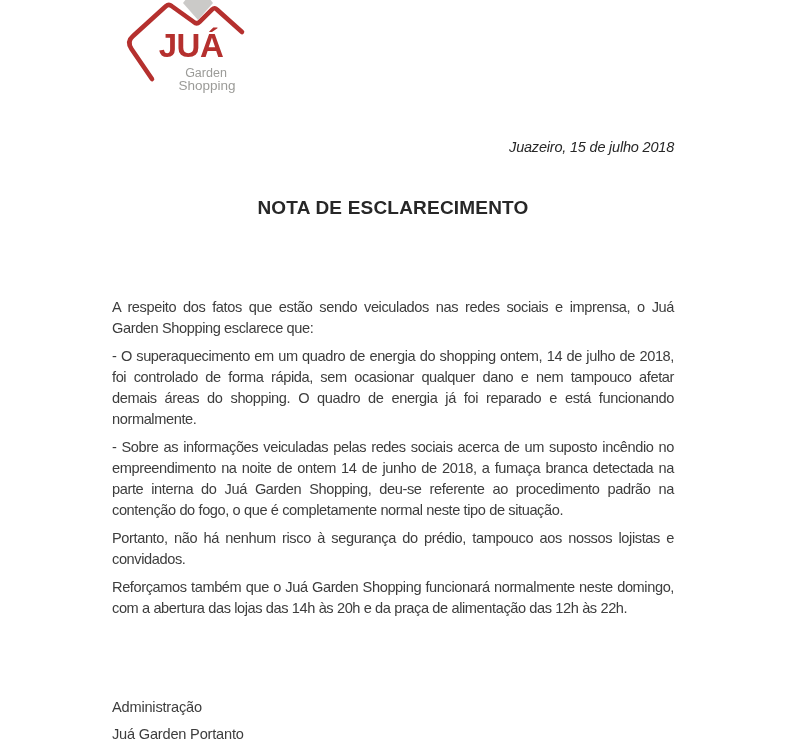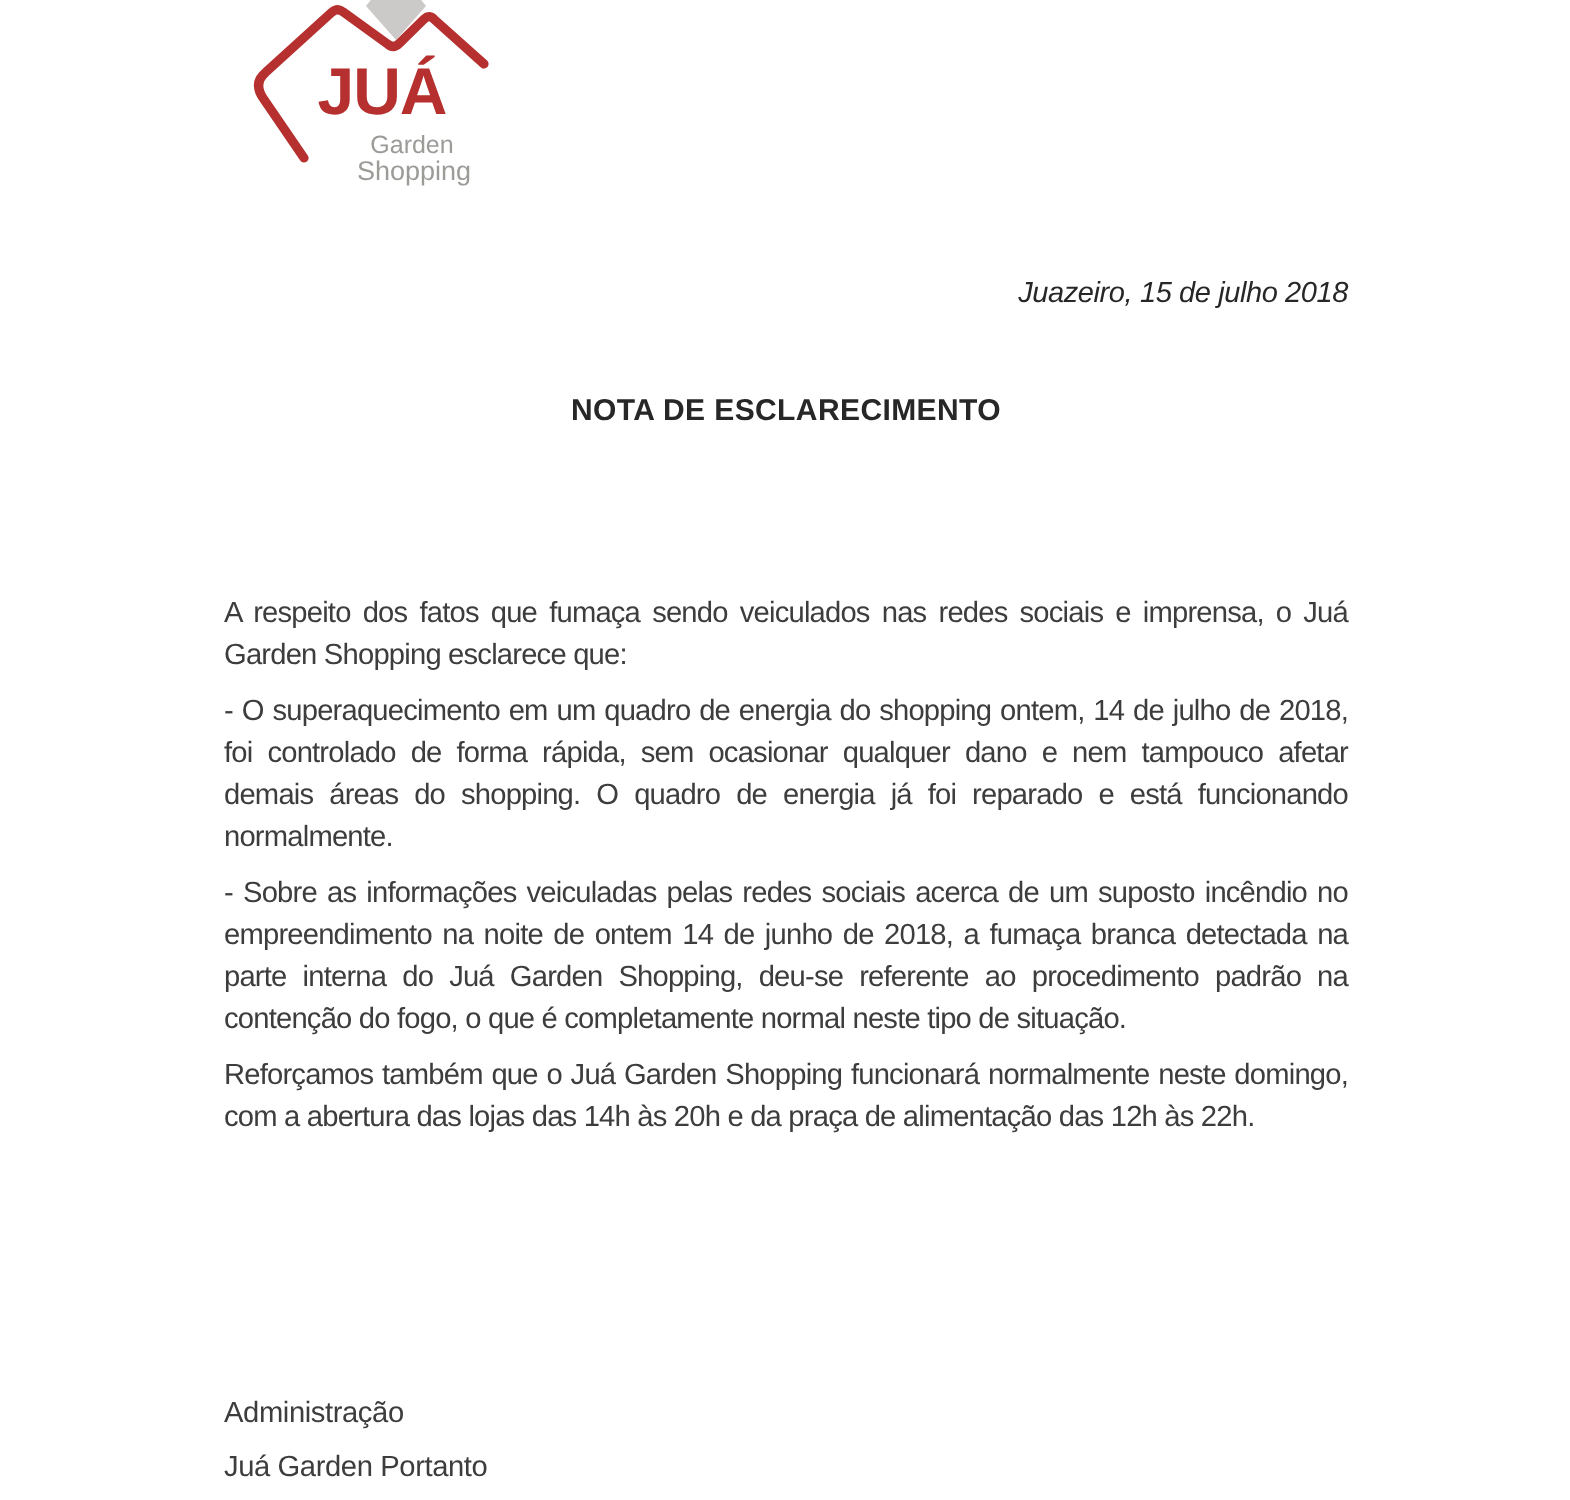--- a/index.html
+++ b/index.html
@@ -29,21 +29,21 @@
 
   
   .date-line{
     position:absolute;top:139px;left:112px;right:111px;
     text-align:right;font-size:14.5px;color:var(--heading-color);
     letter-spacing:-0.2px;
     font-style:italic;
   }
   .letter-title{
     position:absolute;top:197px;left:112px;right:111px;
-    text-align:center;font-size:15px;font-weight:700;color:var(--heading-color);
+    text-align:center;font-size:19px;font-weight:700;color:var(--heading-color);
     letter-spacing:0.2px;
   }
   .letter-body{
     position:absolute;top:297px;left:112px;width:562px;
     font-size:14.6px;line-height:21px;color:var(--text-color);
     text-align:justify;letter-spacing:-0.4px;
   }
   .letter-body p{margin:0 0 7px 0;}
   .signature{
     position:absolute;top:697px;left:112px;
@@ -66,23 +66,24 @@
       <text class="sub-txt" x="88" y="76.5" font-size="12.5" text-anchor="middle">Garden</text>
       <text class="sub-txt" x="89" y="90" font-size="13.5" text-anchor="middle">Shopping</text>
     </svg>
   </div>
 
   <div class="date-line">Juazeiro, 15 de julho 2018</div>
 
   <div class="letter-title">NOTA DE ESCLARECIMENTO</div>
 
   <div class="letter-body">
-    <p>A respeito dos fatos que fumaça sendo veiculados nas redes sociais e imprensa, o Juá Garden Shopping esclarece que:</p>
+    <p>A respeito dos fatos que estão sendo veiculados nas redes sociais e imprensa, o Juá Garden Shopping esclarece que:</p>
     <p>- O superaquecimento em um quadro de energia do shopping ontem, 14 de julho de 2018, foi controlado de forma rápida, sem ocasionar qualquer dano e nem tampouco afetar demais áreas do shopping. O quadro de energia já foi reparado e está funcionando normalmente.</p>
     <p>- Sobre as informações veiculadas pelas redes sociais acerca de um suposto incêndio no empreendimento na noite de ontem 14 de junho de 2018, a fumaça branca detectada na parte interna do Juá Garden Shopping, deu-se referente ao procedimento padrão na contenção do fogo, o que é completamente normal neste tipo de situação.</p>
+    <p>Portanto, não há nenhum risco à segurança do prédio, tampouco aos nossos lojistas e convidados.</p>
     <p>Reforçamos também que o Juá Garden Shopping funcionará normalmente neste domingo, com a abertura das lojas das 14h às 20h e da praça de alimentação das 12h às 22h.</p>
   </div>
 
   <div class="signature">
     <p>Administração</p>
     <p>Juá Garden Portanto</p>
   </div>
 
 </div>
 

